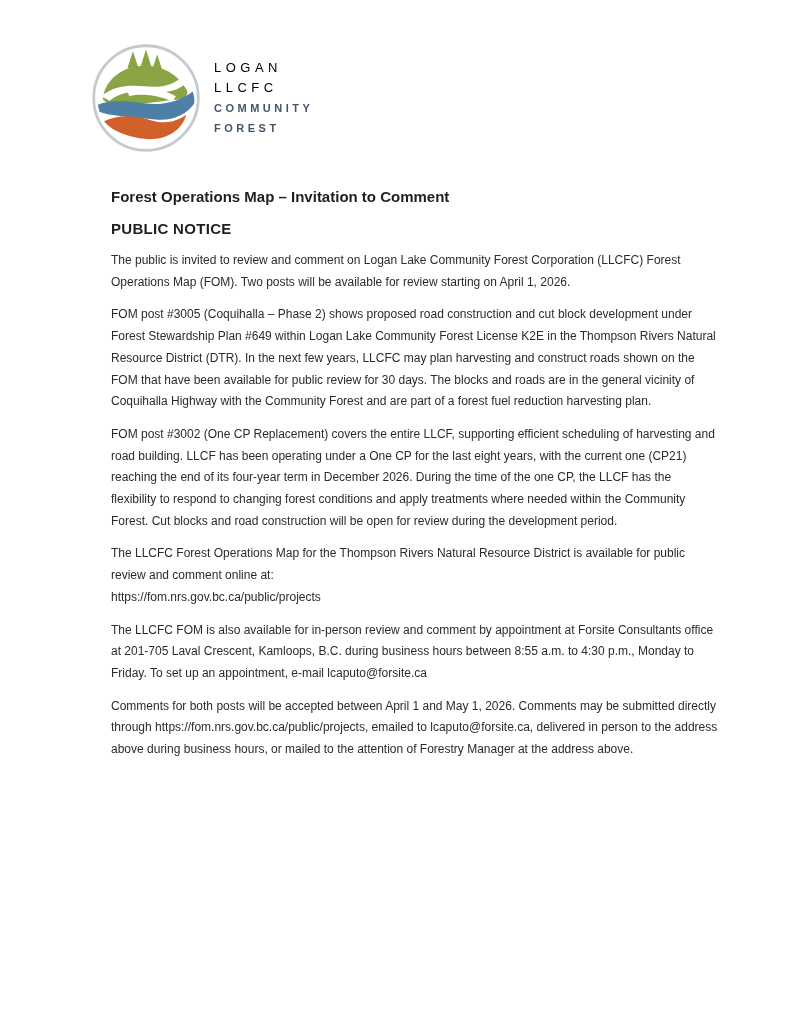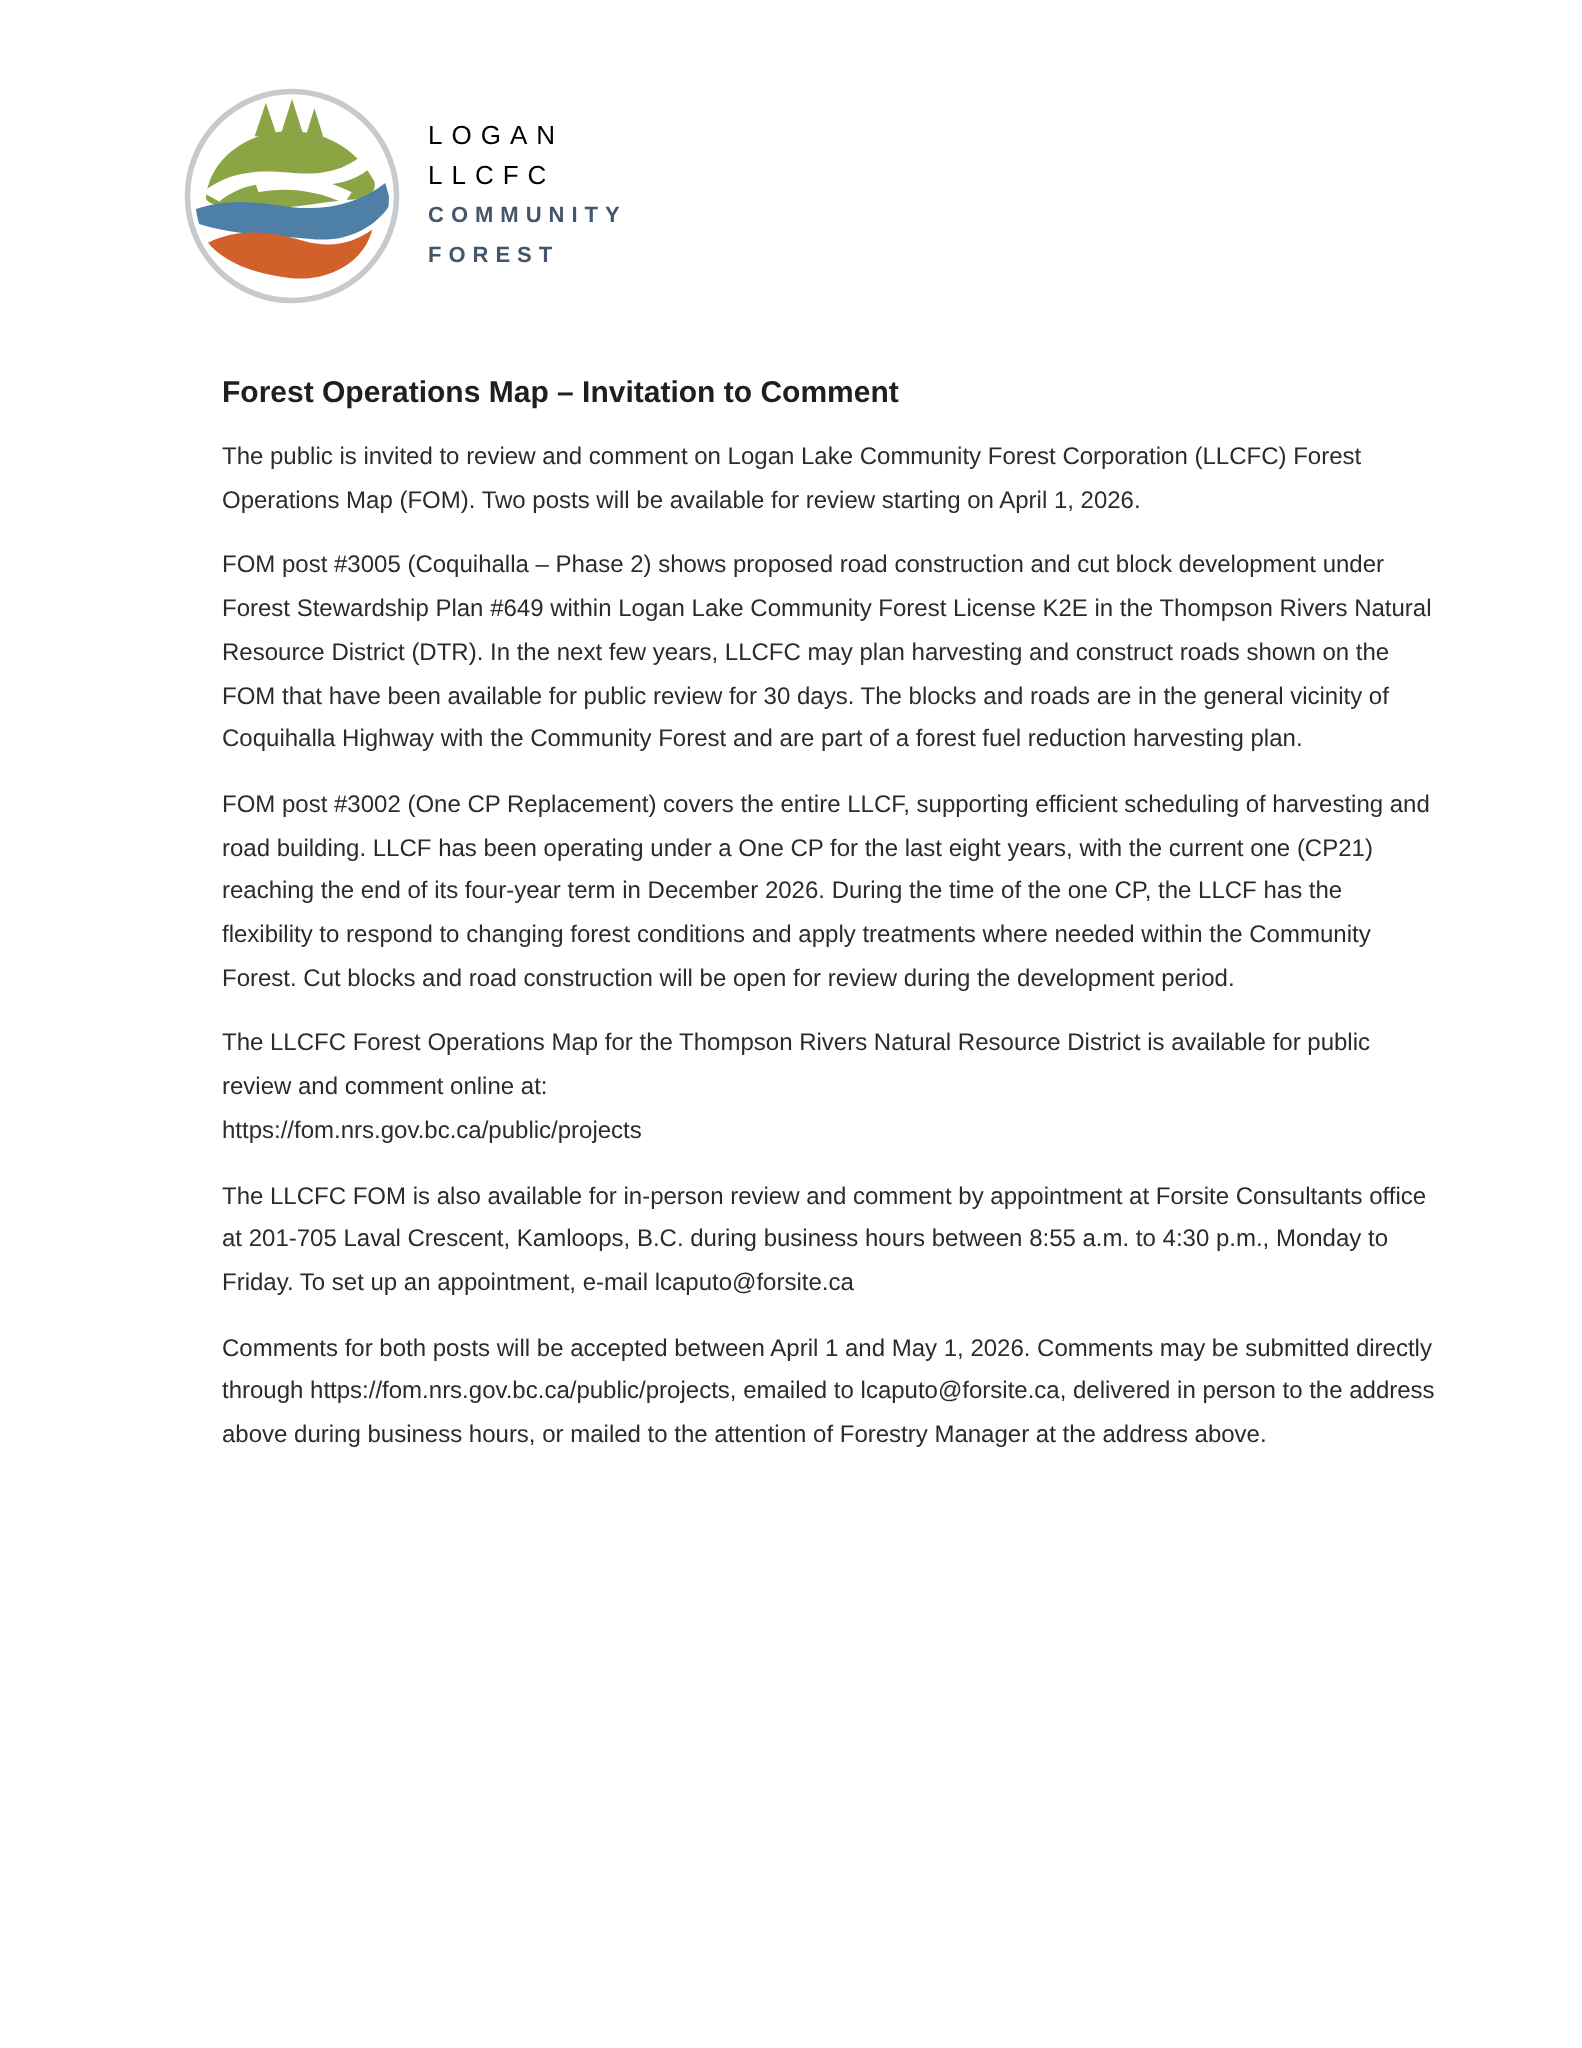--- a/index.html
+++ b/index.html
@@ -97,20 +97,21 @@
     <div class="wordmark">
       <span class="wm-light">LOGAN</span>
       <span class="wm-light">LLCFC</span>
       <span class="wm-dark">COMMUNITY</span>
       <span class="wm-dark">FOREST</span>
     </div>
   </div>
 
   <div class="content">
     <h1 class="doc-title">Forest Operations Map – Invitation to Comment</h1>
+    <h2 class="doc-subtitle">PUBLIC NOTICE</h2>
     <p class="para">The public is invited to review and comment on Logan Lake Community Forest Corporation (LLCFC) Forest Operations Map (FOM). Two posts will be available for review starting on April 1, 2026.</p>
     <p class="para">FOM post #3005 (Coquihalla – Phase 2) shows proposed road construction and cut block development under Forest Stewardship Plan #649 within Logan Lake Community Forest License K2E in the Thompson Rivers Natural Resource District (DTR). In the next few years, LLCFC may plan harvesting and construct roads shown on the FOM that have been available for public review for 30 days. The blocks and roads are in the general vicinity of Coquihalla Highway with the Community Forest and are part of a forest fuel reduction harvesting plan.</p>
     <p class="para">FOM post #3002 (One CP Replacement) covers the entire LLCF, supporting efficient scheduling of harvesting and road building. LLCF has been operating under a One CP for the last eight years, with the current one (CP21) reaching the end of its four-year term in December 2026. During the time of the one CP, the LLCF has the flexibility to respond to changing forest conditions and apply treatments where needed within the Community Forest. Cut blocks and road construction will be open for review during the development period.</p>
     <p class="para">The LLCFC Forest Operations Map for the Thompson Rivers Natural Resource District is available for public review and comment online at:
 https://fom.nrs.gov.bc.ca/public/projects</p>
     <p class="para">The LLCFC FOM is also available for in-person review and comment by appointment at Forsite Consultants office at 201-705 Laval Crescent, Kamloops, B.C. during business hours between 8:55 a.m. to 4:30 p.m., Monday to Friday. To set up an appointment, e-mail lcaputo@forsite.ca</p>
     <p class="para">Comments for both posts will be accepted between April 1 and May 1, 2026. Comments may be submitted directly through https://fom.nrs.gov.bc.ca/public/projects, emailed to lcaputo@forsite.ca, delivered in person to the address above during business hours, or mailed to the attention of Forestry Manager at the address above.</p>
   </div>
 
 </div>

